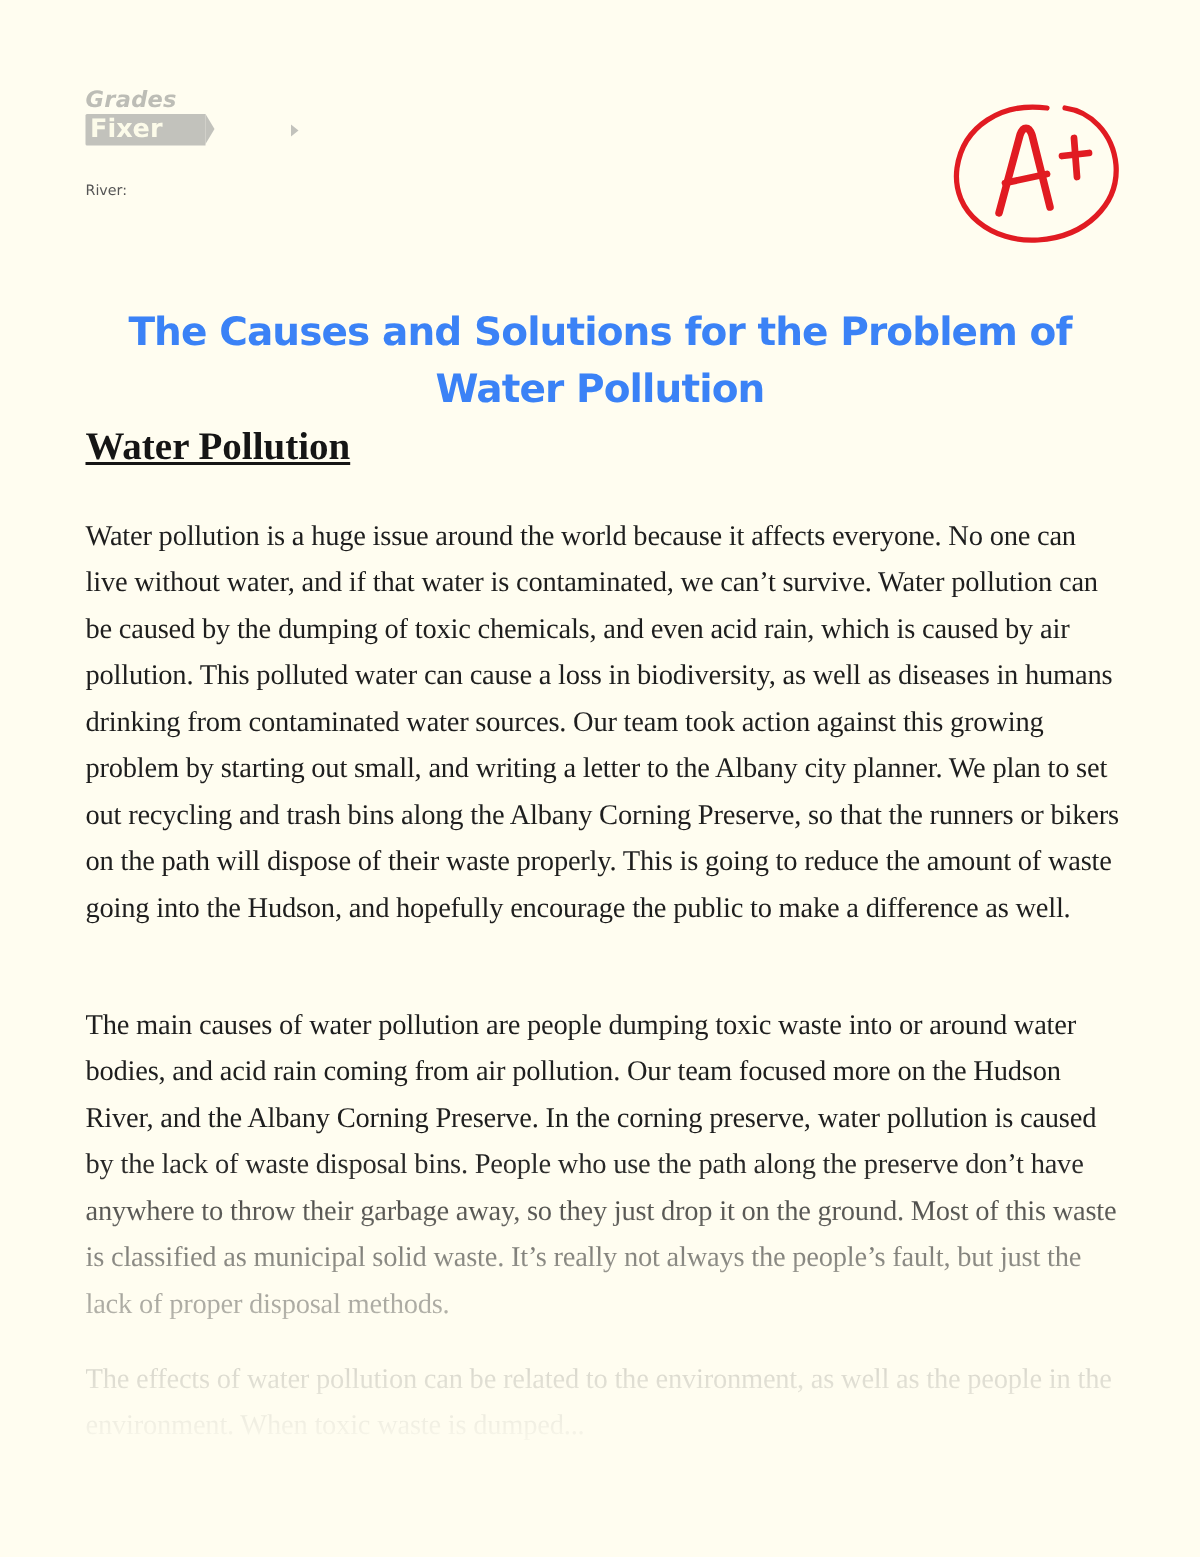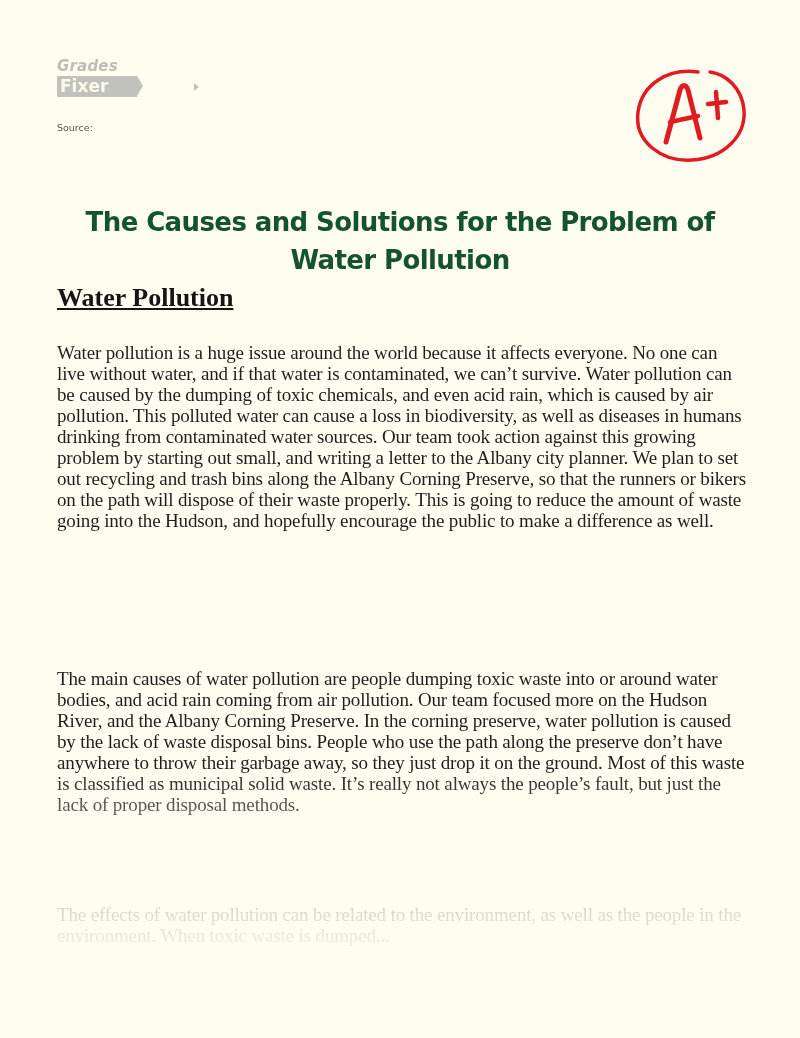--- a/index.html
+++ b/index.html
@@ -88,41 +88,41 @@
     }
     .title {
       position: absolute;
       left: 60px;
       top: 186px;
       width: 680px;
       text-align: center;
       font-family: "DejaVu Sans", sans-serif;
       font-size: 26px;
       line-height: 38px;
-      color: #14532d;
+      color: #3b82f6;
       letter-spacing: -0.6px;
     }
     .section-heading {
       position: absolute;
       left: 57px;
       top: 283px;
       font-family: "Liberation Serif", serif;
       font-weight: bold;
       font-size: 26px;
       color: #151515;
       margin: 0;
       text-decoration: underline;
     }
     .body-text {
       position: absolute;
       left: 57px;
       width: 690px;
       font-family: "Liberation Serif", serif;
       font-size: 19px;
-      line-height: 21px;
+      line-height: 31px;
       color: #1e1e1e;
       margin: 0;
       letter-spacing: -0.15px;
     }
     .p1 { top: 342px; }
     .p2 { top: 668px; }
     .p3 { top: 904px; }
     .fade-overlay {
       position: absolute;
       left: 0;
@@ -139,21 +139,21 @@
 <div class="logo">
   <div class="logo-top">Grades</div>
   <div class="logo-bar">
     <div class="logo-box">
       <span class="logo-bottom">Fixer</span>
     </div>
     <div class="logo-arrow"></div>
   </div>
 </div>
 
-<div class="source">Source:</div>
+<div class="source">River:</div>
 
 <div class="grade">
   <svg width="124" height="104" viewBox="0 0 124 104">
     <path d="M 70 8 C 40 4, 14 20, 10 48 C 6 78, 34 98, 64 96 C 96 94, 118 72, 116 46 C 114 24, 98 10, 82 8" fill="none" stroke="#e11b22" stroke-width="3.5" stroke-linecap="round"></path>
     <path d="M 38 78 L 52 26 C 54 20, 58 20, 60 26 L 72 74" fill="none" stroke="#e11b22" stroke-width="5" stroke-linecap="round" stroke-linejoin="round"></path>
     <path d="M 42 58 L 70 52" fill="none" stroke="#e11b22" stroke-width="4.5" stroke-linecap="round"></path>
     <path d="M 80 40 L 98 38" fill="none" stroke="#e11b22" stroke-width="4.5" stroke-linecap="round"></path>
     <path d="M 88 28 L 90 54" fill="none" stroke="#e11b22" stroke-width="4.5" stroke-linecap="round"></path>
   </svg>
 </div>

